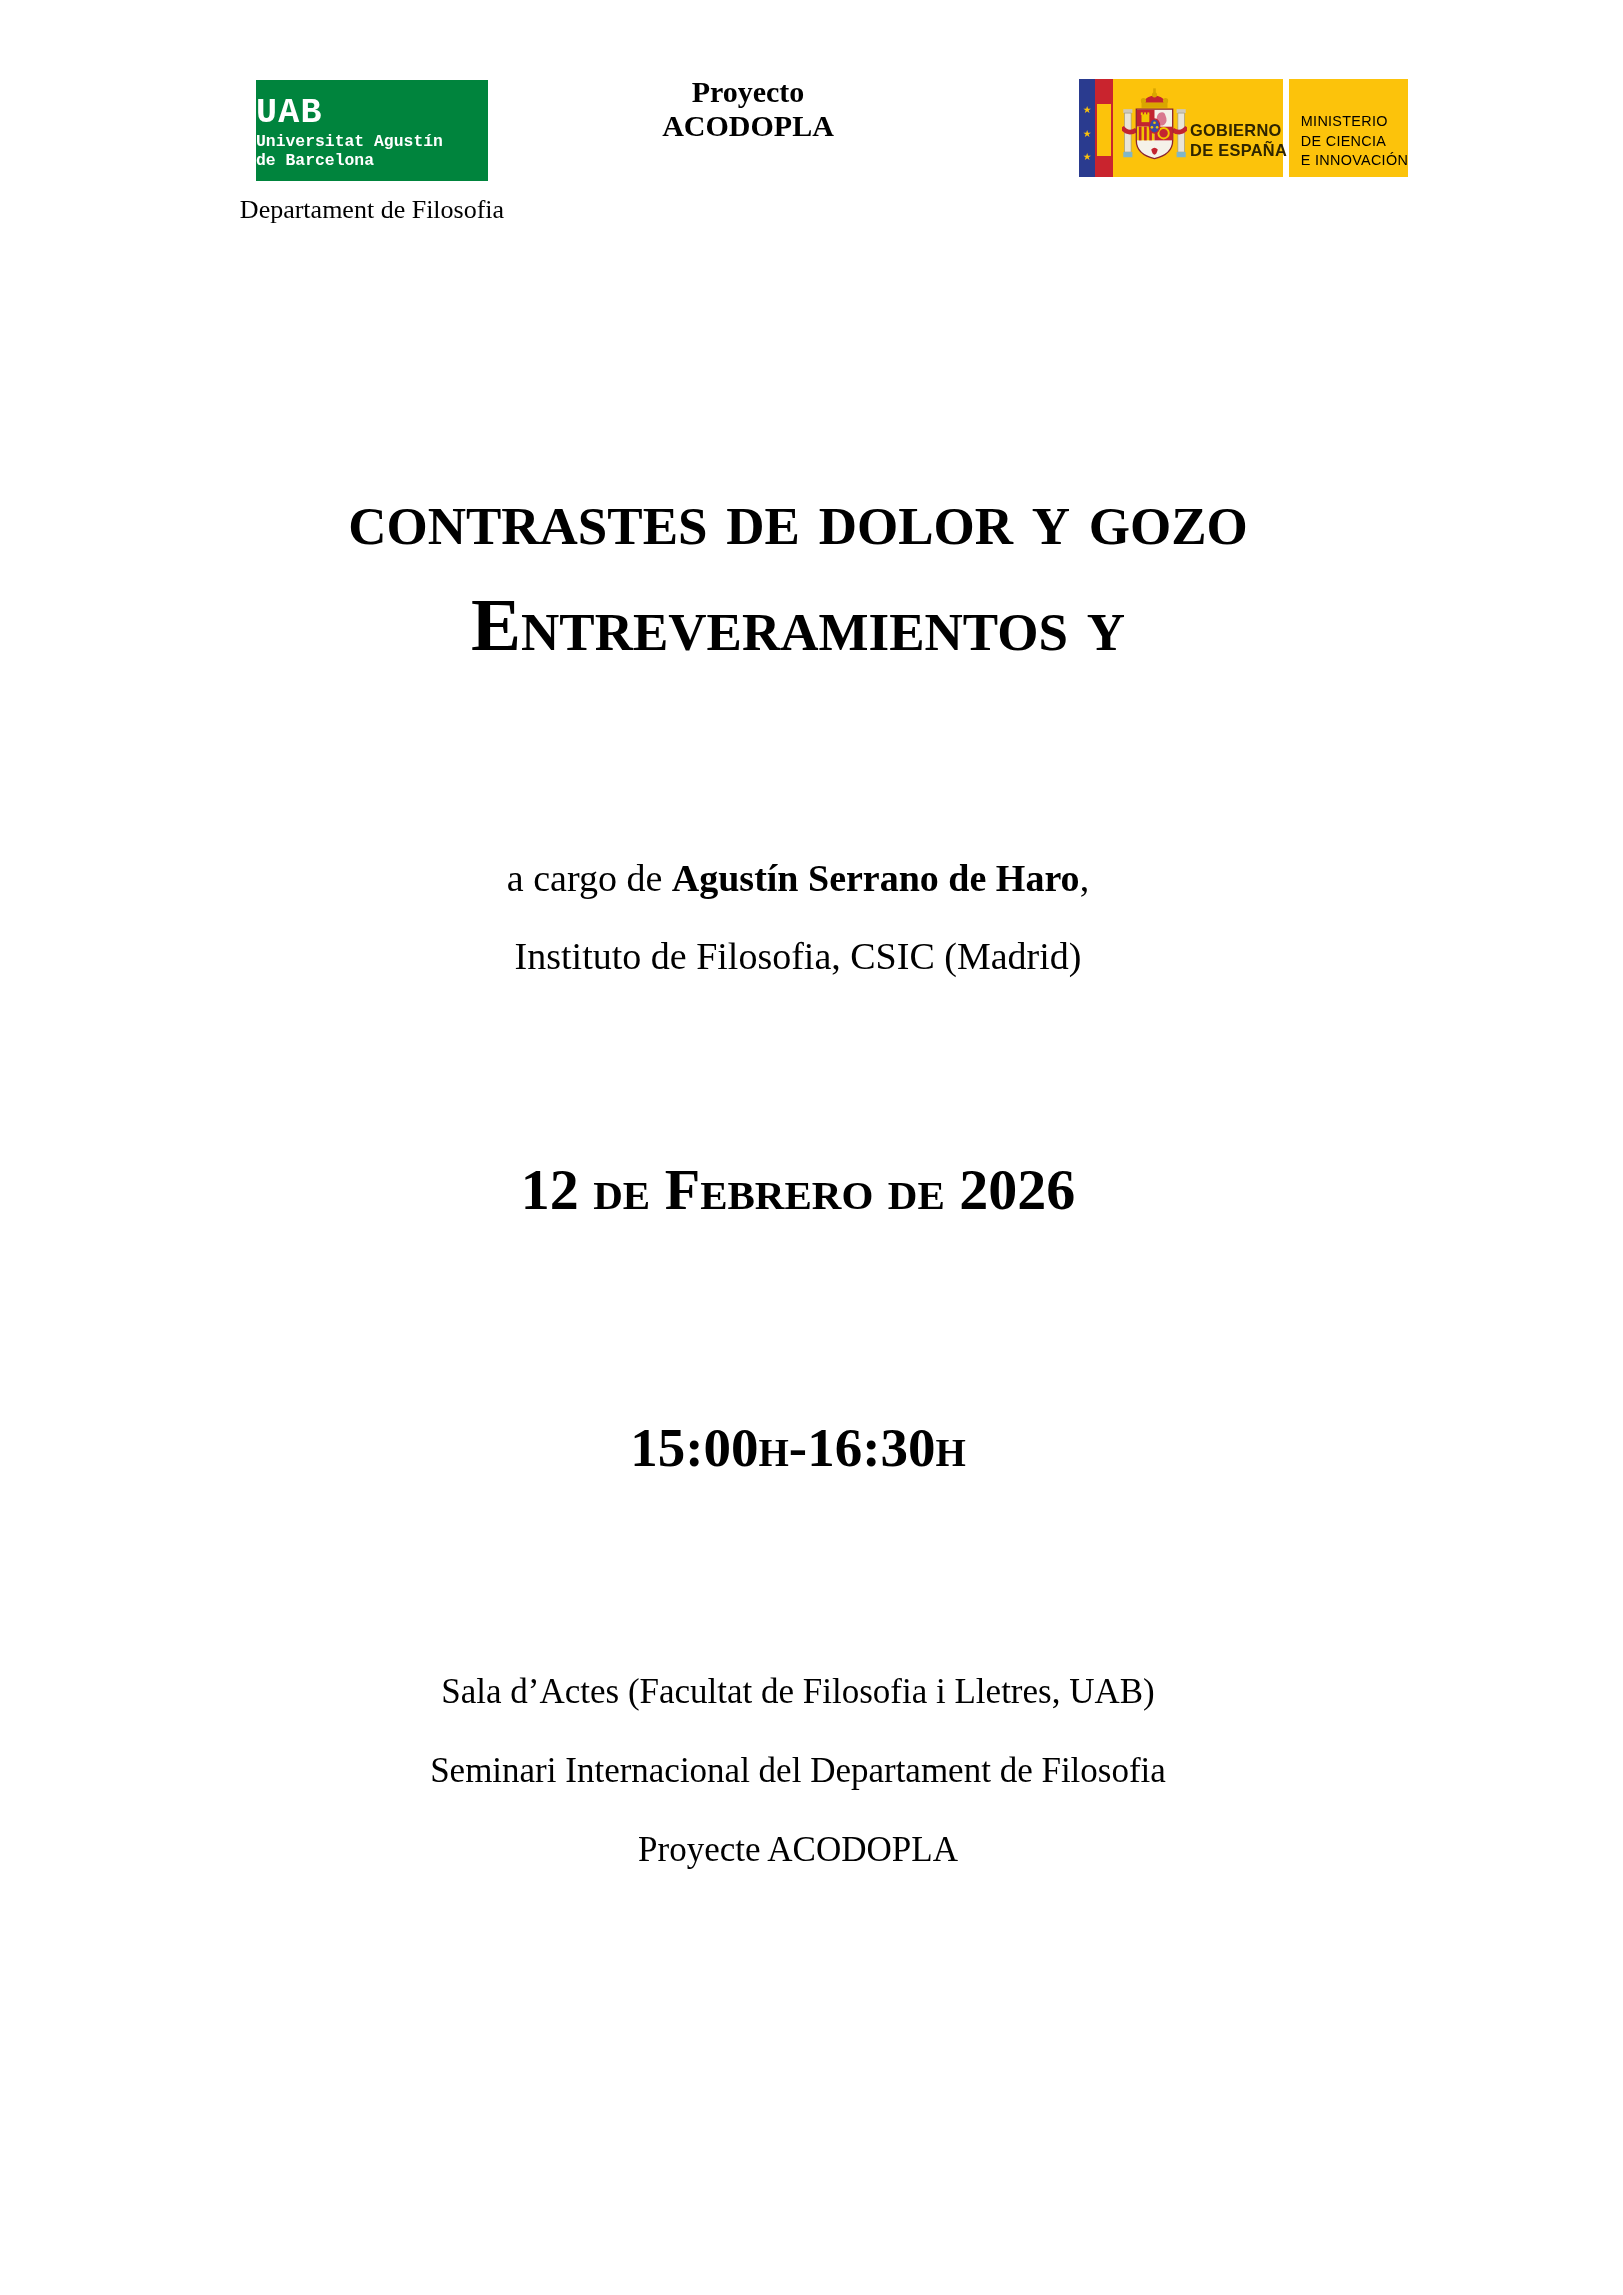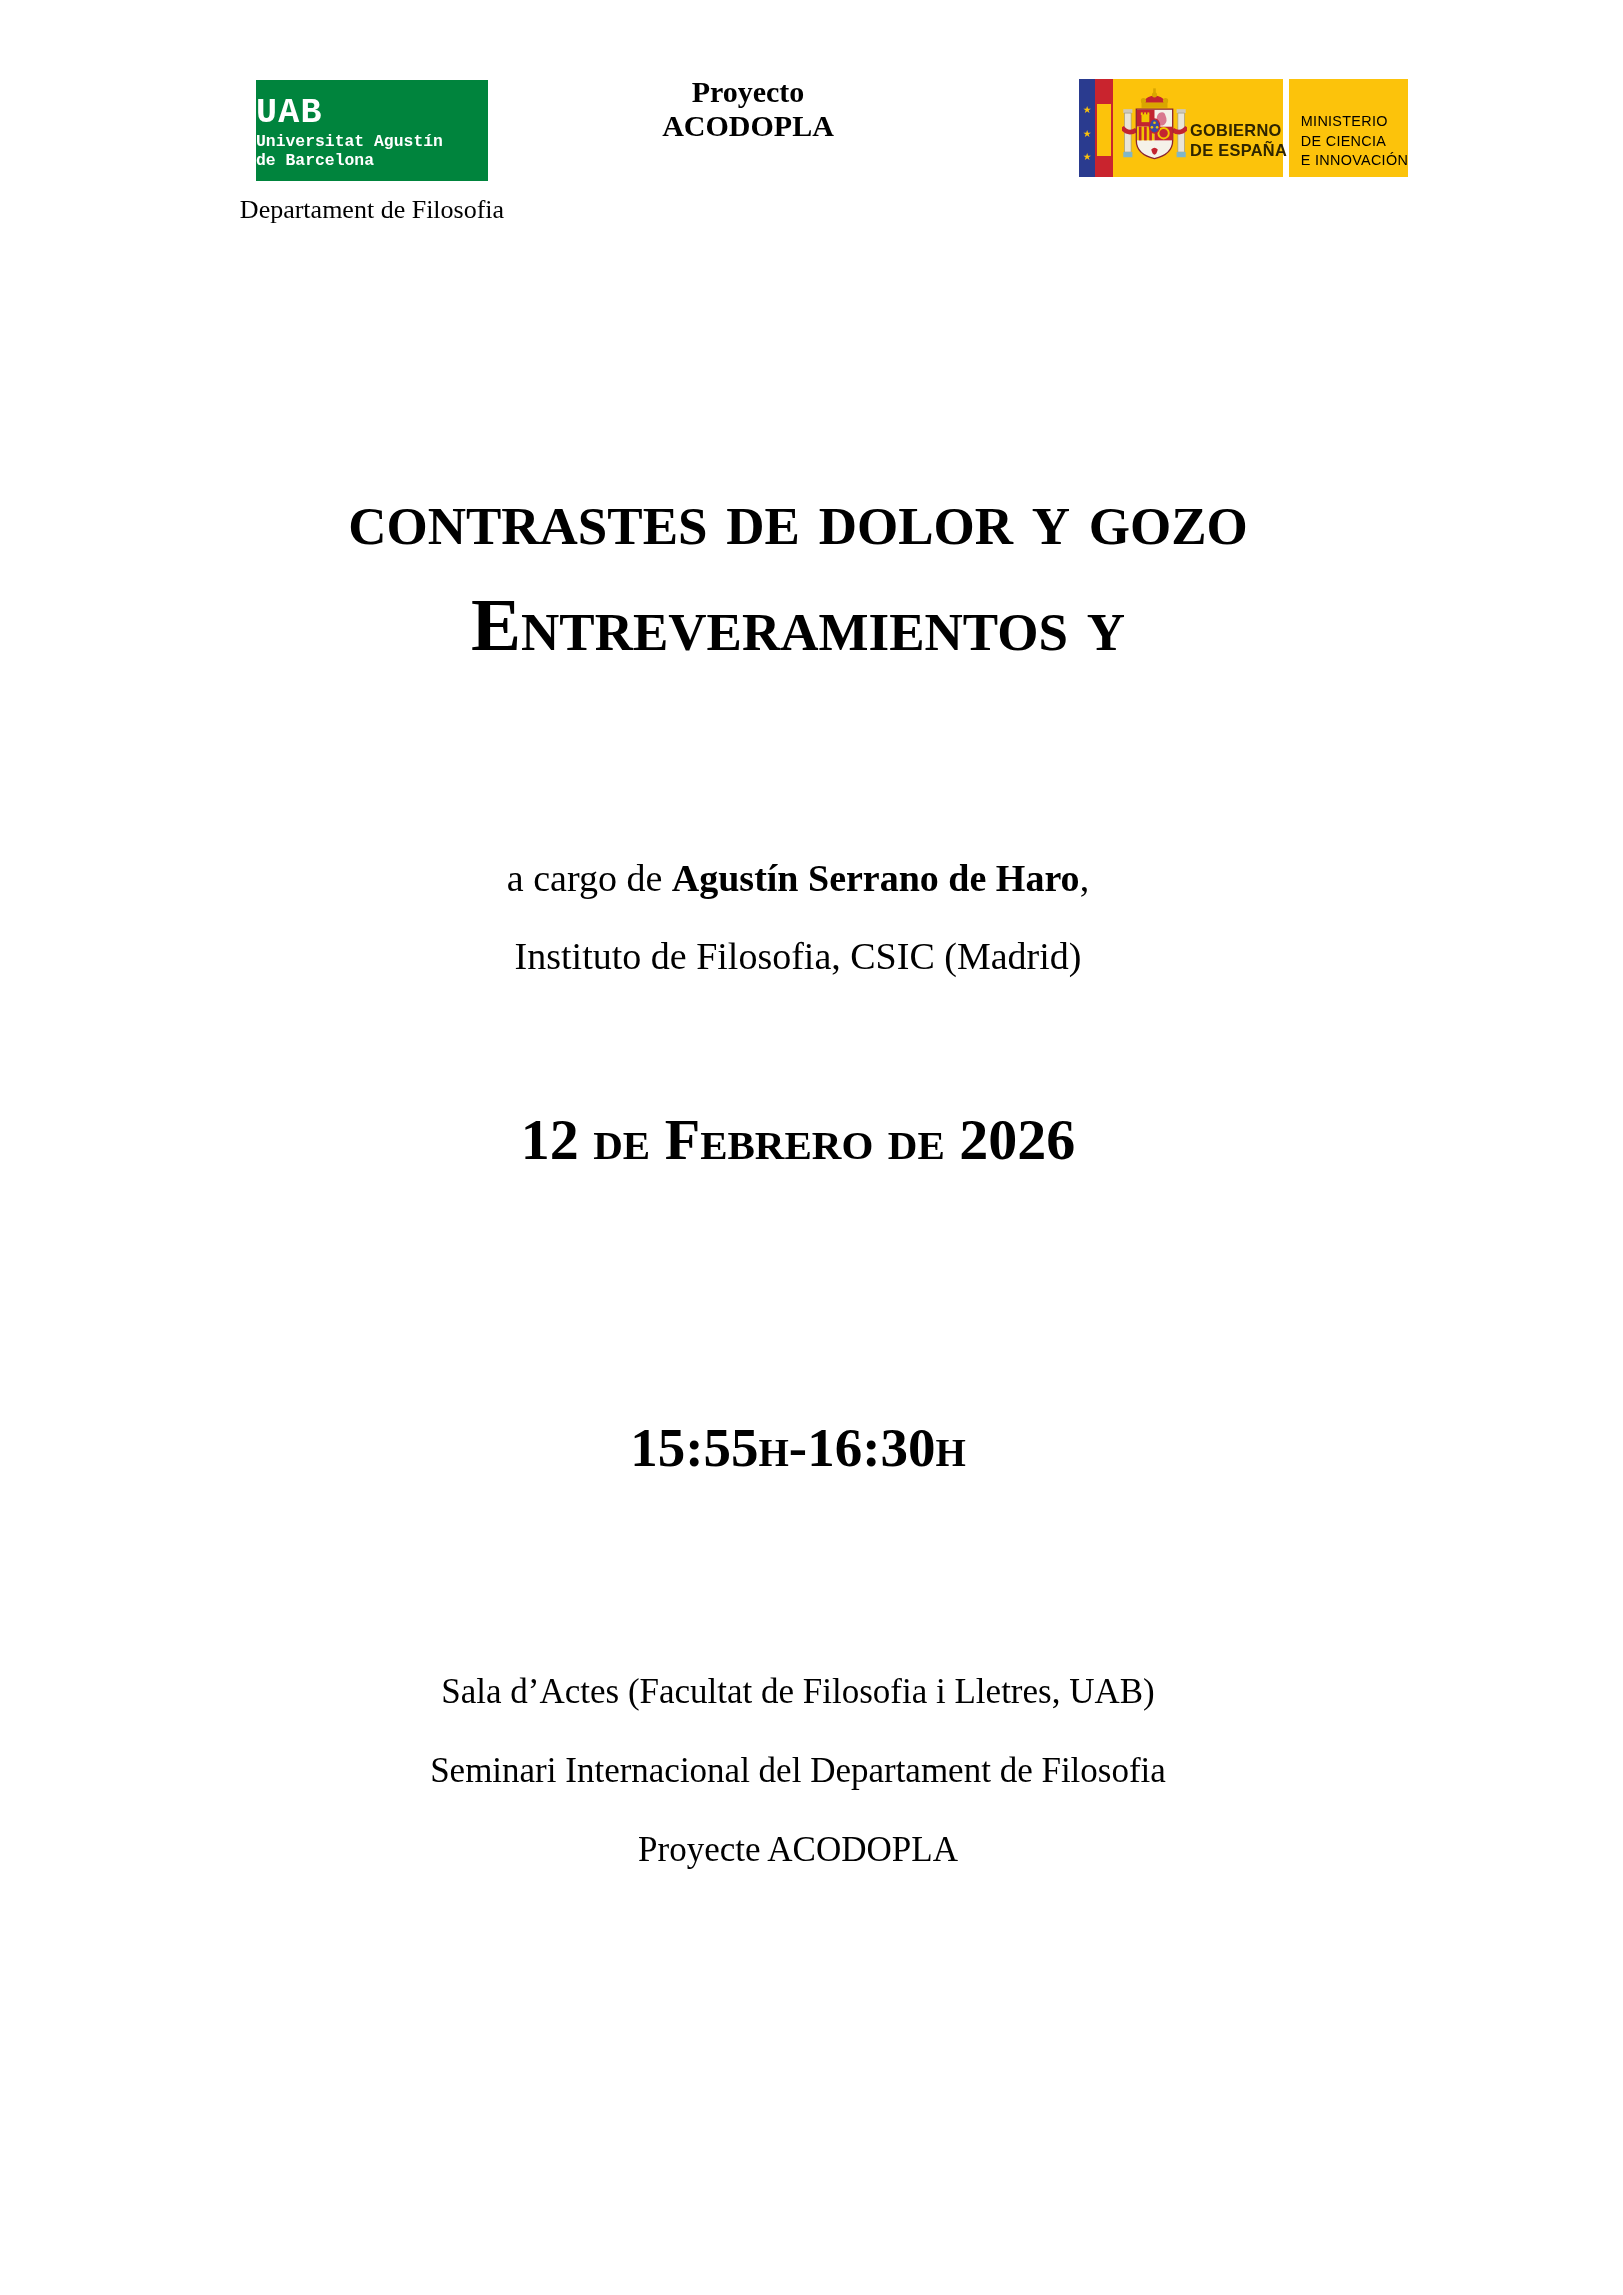--- a/index.html
+++ b/index.html
@@ -68,21 +68,21 @@
     font-size: 75px; font-weight: 700;
     font-variant: small-caps;
     line-height: 106px;
   }
   .title-line { display: block; }
 
   .speaker { top: 839px; font-size: 38px; line-height: 78px; }
   .speaker strong { font-weight: 700; }
 
   .date {
-    top: 1108px;
+    top: 1158px;
     font-size: 58px; font-weight: 700;
     font-variant: small-caps; line-height: 63px;
   }
 
   .time {
     top: 1417px;
     font-size: 55px; font-weight: 700;
     font-variant: small-caps; line-height: 61px;
   }
 
@@ -176,21 +176,21 @@
     <span class="title-line">Entreveramientos y</span>
   </h1>
 
   <div class="centered speaker">
     <div><span>a cargo de </span><strong>Agustín Serrano de Haro</strong><span>,</span></div>
     <div>Instituto de Filosofia, CSIC (Madrid)</div>
   </div>
 
   <div class="centered date">12 de Febrero de 2026</div>
 
-  <div class="centered time">15:55h-16:30h</div>
+  <div class="centered time">15:00h-16:30h</div>
 
   <div class="centered venue">
     <span class="venue-line">Sala d’Actes (Facultat de Filosofia i Lletres, UAB)</span>
     <span class="venue-line">Seminari Internacional del Departament de Filosofia</span>
     <span class="venue-line">Proyecte ACODOPLA</span>
   </div>
 
 </div>
 
 

